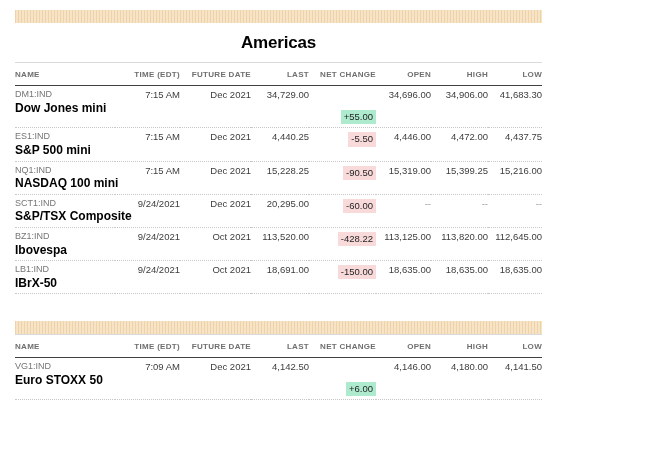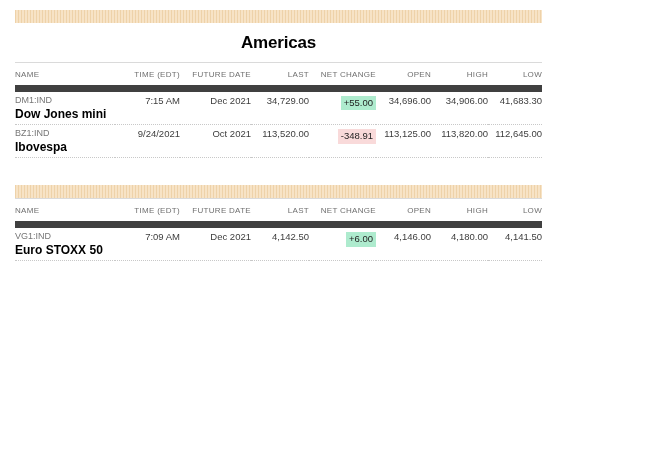--- a/index.html
+++ b/index.html
@@ -19,36 +19,36 @@
   .banner.later { margin-top:27px; }
   .section-title {
     font-size:17px; font-weight:bold; color:#000;
     margin:10px 0 9px; letter-spacing:-0.2px;text-align:center;
   }
   table {
     width:527px; border-collapse:collapse; table-layout:fixed;
     border-top:1px solid #dadada;
   }
   th {
-    font-size:8px; font-weight:normal; color:#6f6f6f;
+    font-size:8px; font-weight:bold; color:#6f6f6f;
     text-align:right; padding:7px 0 6px;
-    border-bottom:7px solid #404040; letter-spacing:0.3px;
+    border-bottom:1px solid #404040; letter-spacing:0.3px;
     white-space:nowrap; overflow:hidden;margin-top:32px;
   }
   th:first-child { text-align:left; }
   td {
     font-size:9.5px; color:#3d3d3d; text-align:right;
     padding:4px 0 3px; border-bottom:1px dotted #c8c8c8;
     vertical-align:top; line-height:1.1; white-space:nowrap;
   }
   td:first-child { text-align:left; }
   .ticker { font-size:9px; color:#757575; cursor:pointer; }
   .sec-name { font-size:12px; font-weight:bold; color:#000; margin-top:2px; }
   .pill { display:inline-block; padding:2px 3px; color:#1e1e1e; }
-  .pill.pos { background:var(--pos-bg); }
+  .pill.pos { background:var(--pos-bg);margin-top:20px; }
   .pill.neg { background:var(--neg-bg); }
   .dim { color:#9a9a9a; }
 </style>
 </head>
 <body>
 
 <div class="content" id="sections-root">
   <section>
     <div class="banner first"></div>
     <h1 class="section-title">Americas</h1>
@@ -83,39 +83,91 @@
     </td>
     <td>7:15 AM</td>
     <td>Dec 2021</td>
     <td>34,729.00</td>
     <td><span class="pill pos">+55.00</span></td>
     <td>34,696.00</td>
     <td>34,906.00</td>
     <td>41,683.30</td>
   </tr>
 
-
-
-
+  <tr>
+    <td>
+      <div class="ticker">ES1:IND</div>
+      <div class="sec-name">S&amp;P 500 mini</div>
+    </td>
+    <td>7:15 AM</td>
+    <td>Dec 2021</td>
+    <td>4,440.25</td>
+    <td><span class="pill neg">-5.50</span></td>
+    <td>4,446.00</td>
+    <td>4,472.00</td>
+    <td>4,437.75</td>
+  </tr>
+
+  <tr>
+    <td>
+      <div class="ticker">NQ1:IND</div>
+      <div class="sec-name">NASDAQ 100 mini</div>
+    </td>
+    <td>7:15 AM</td>
+    <td>Dec 2021</td>
+    <td>15,228.25</td>
+    <td><span class="pill neg">-90.50</span></td>
+    <td>15,319.00</td>
+    <td>15,399.25</td>
+    <td>15,216.00</td>
+  </tr>
+
+
+  <tr>
+    <td>
+      <div class="ticker">SCT1:IND</div>
+      <div class="sec-name">S&amp;P/TSX Composite</div>
+    </td>
+    <td>9/24/2021</td>
+    <td>Dec 2021</td>
+    <td>20,295.00</td>
+    <td><span class="pill neg">-60.00</span></td>
+    <td class="dim">--</td>
+    <td class="dim">--</td>
+    <td class="dim">--</td>
+  </tr>
 
 
   <tr>
     <td>
       <div class="ticker">BZ1:IND</div>
       <div class="sec-name">Ibovespa</div>
     </td>
     <td>9/24/2021</td>
     <td>Oct 2021</td>
     <td>113,520.00</td>
-    <td><span class="pill neg">-348.91</span></td>
+    <td><span class="pill neg">-428.22</span></td>
     <td>113,125.00</td>
     <td>113,820.00</td>
     <td>112,645.00</td>
   </tr>
 
+  <tr>
+    <td>
+      <div class="ticker">LB1:IND</div>
+      <div class="sec-name">IBrX-50</div>
+    </td>
+    <td>9/24/2021</td>
+    <td>Oct 2021</td>
+    <td>18,691.00</td>
+    <td><span class="pill neg">-150.00</span></td>
+    <td>18,635.00</td>
+    <td>18,635.00</td>
+    <td>18,635.00</td>
+  </tr>
 </tbody>
     </table>
   </section>
 
   <section>
     <div class="banner later"></div>
     <table>
       <colgroup>
         <col style="width:100px">
           <col style="width:65px">

